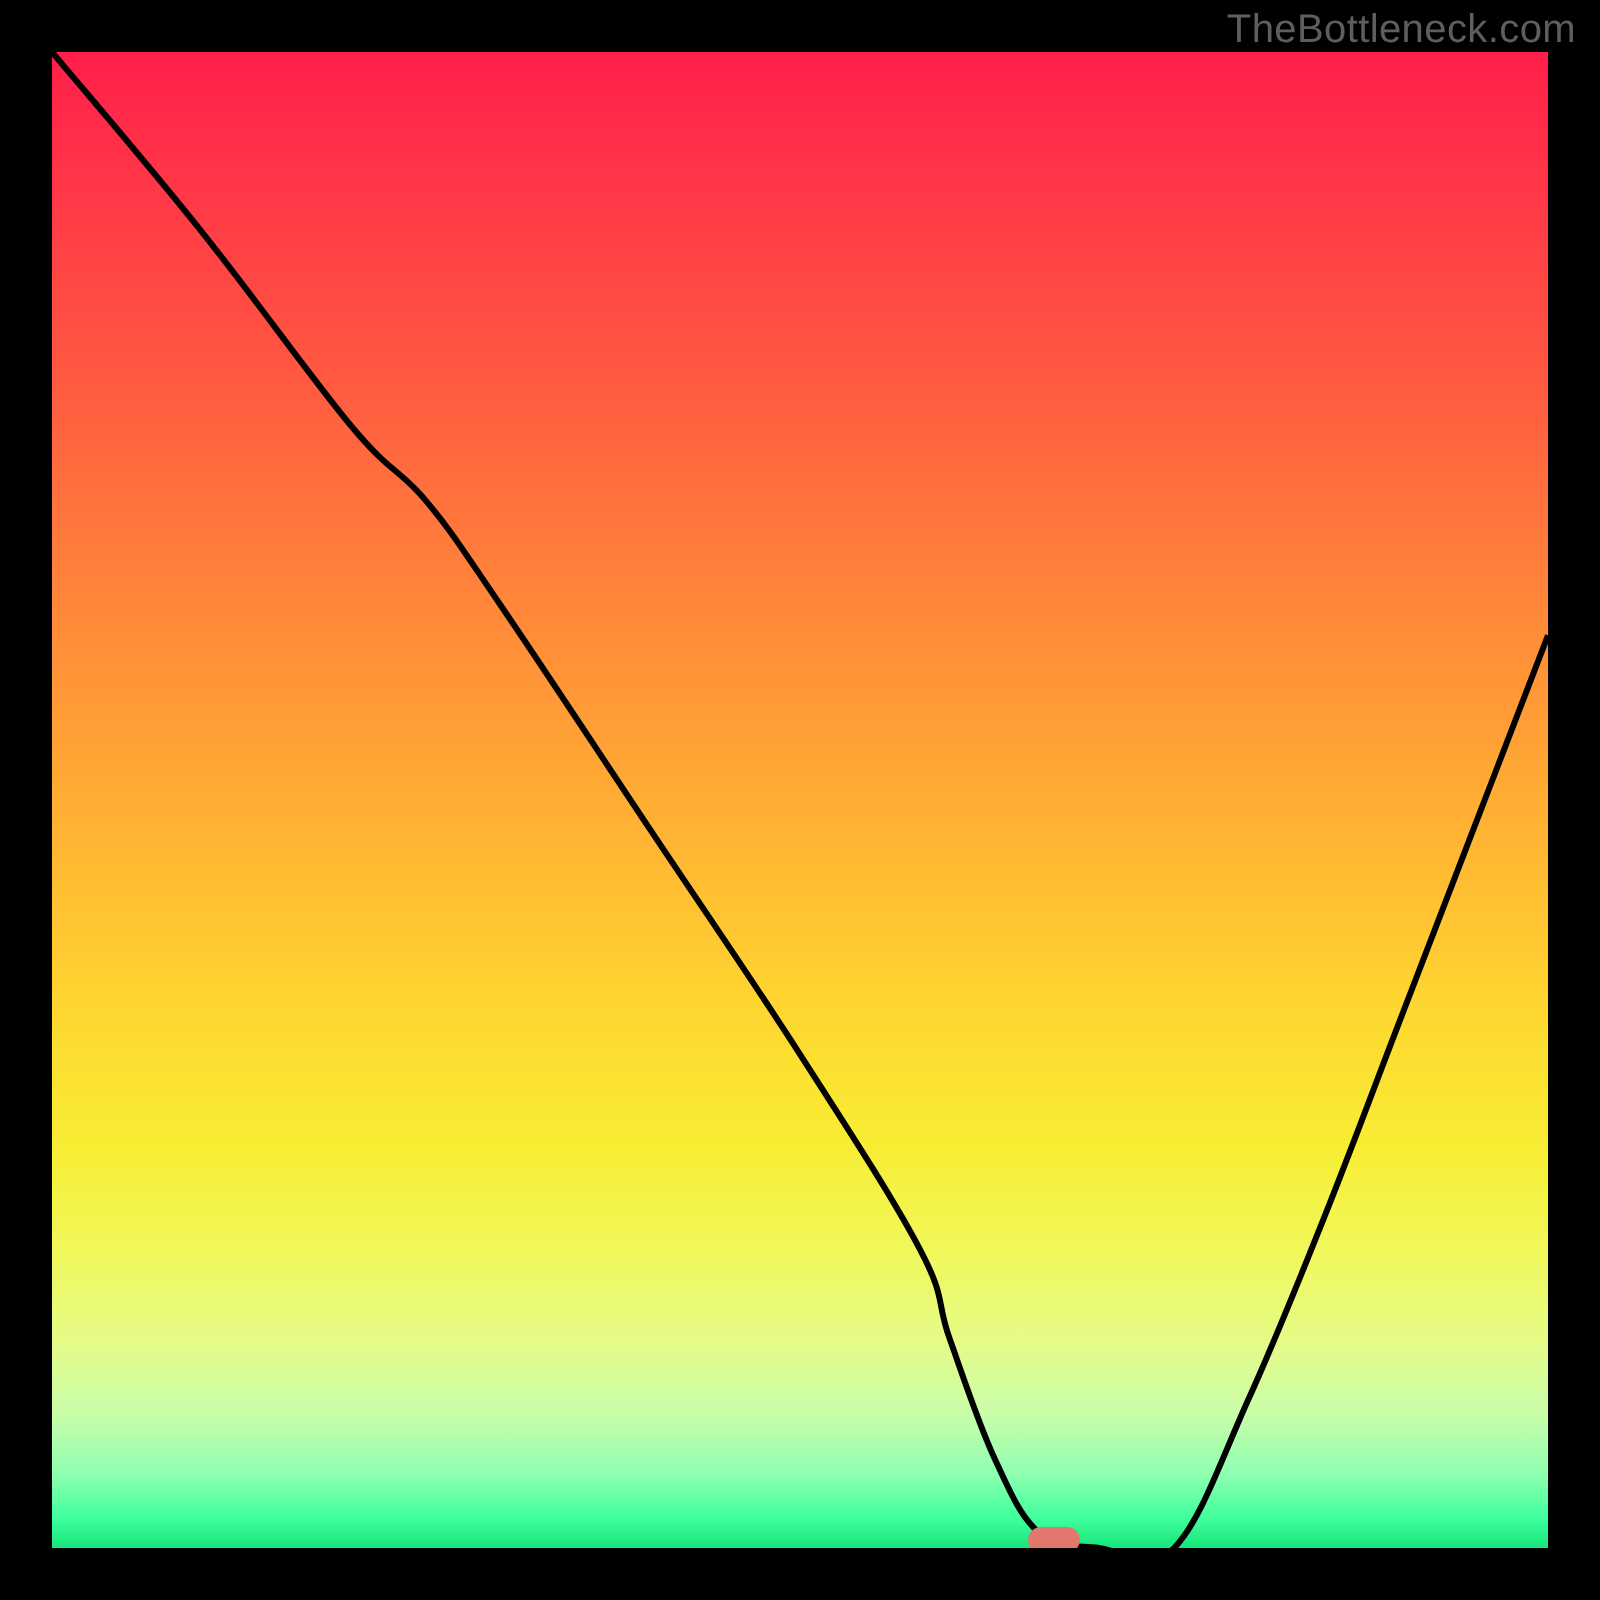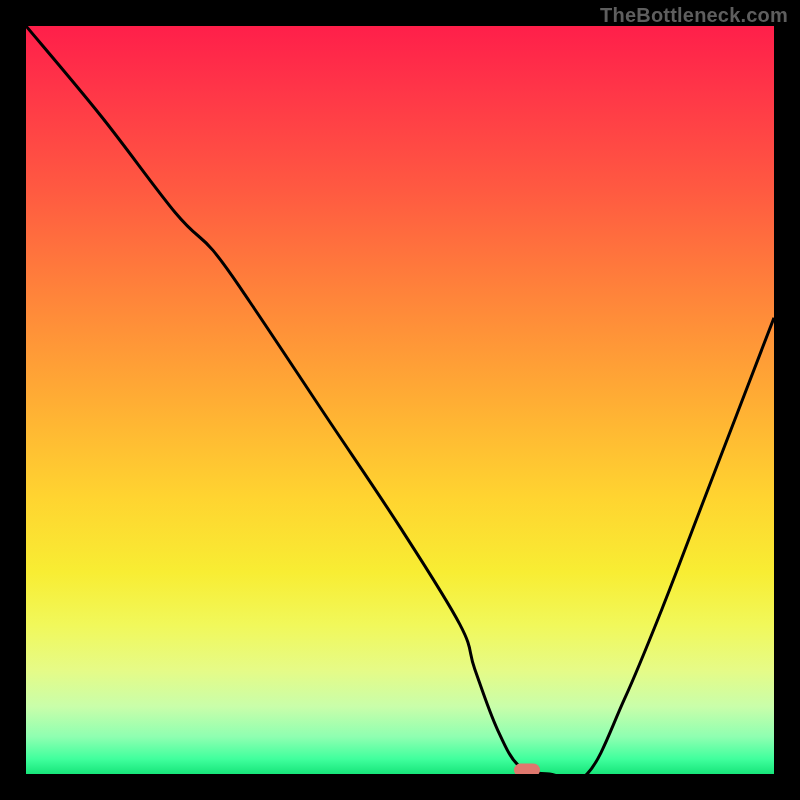--- a/index.html
+++ b/index.html
@@ -16,21 +16,21 @@
     width: 800px;
     height: 800px;
     background: #000;
   }
   .watermark {
     position: absolute;
     top: 4px;
     right: 12px;
     color: #5e5e5e;
     font-size: 20px;
-    font-weight: 700;
+    font-weight: 400;
     letter-spacing: 0.2px;
     z-index: 10;
     user-select: none;
   }
   .plot-area {
     position: absolute;
     left: 26px;
     top: 26px;
     width: 748px;
     height: 748px;

